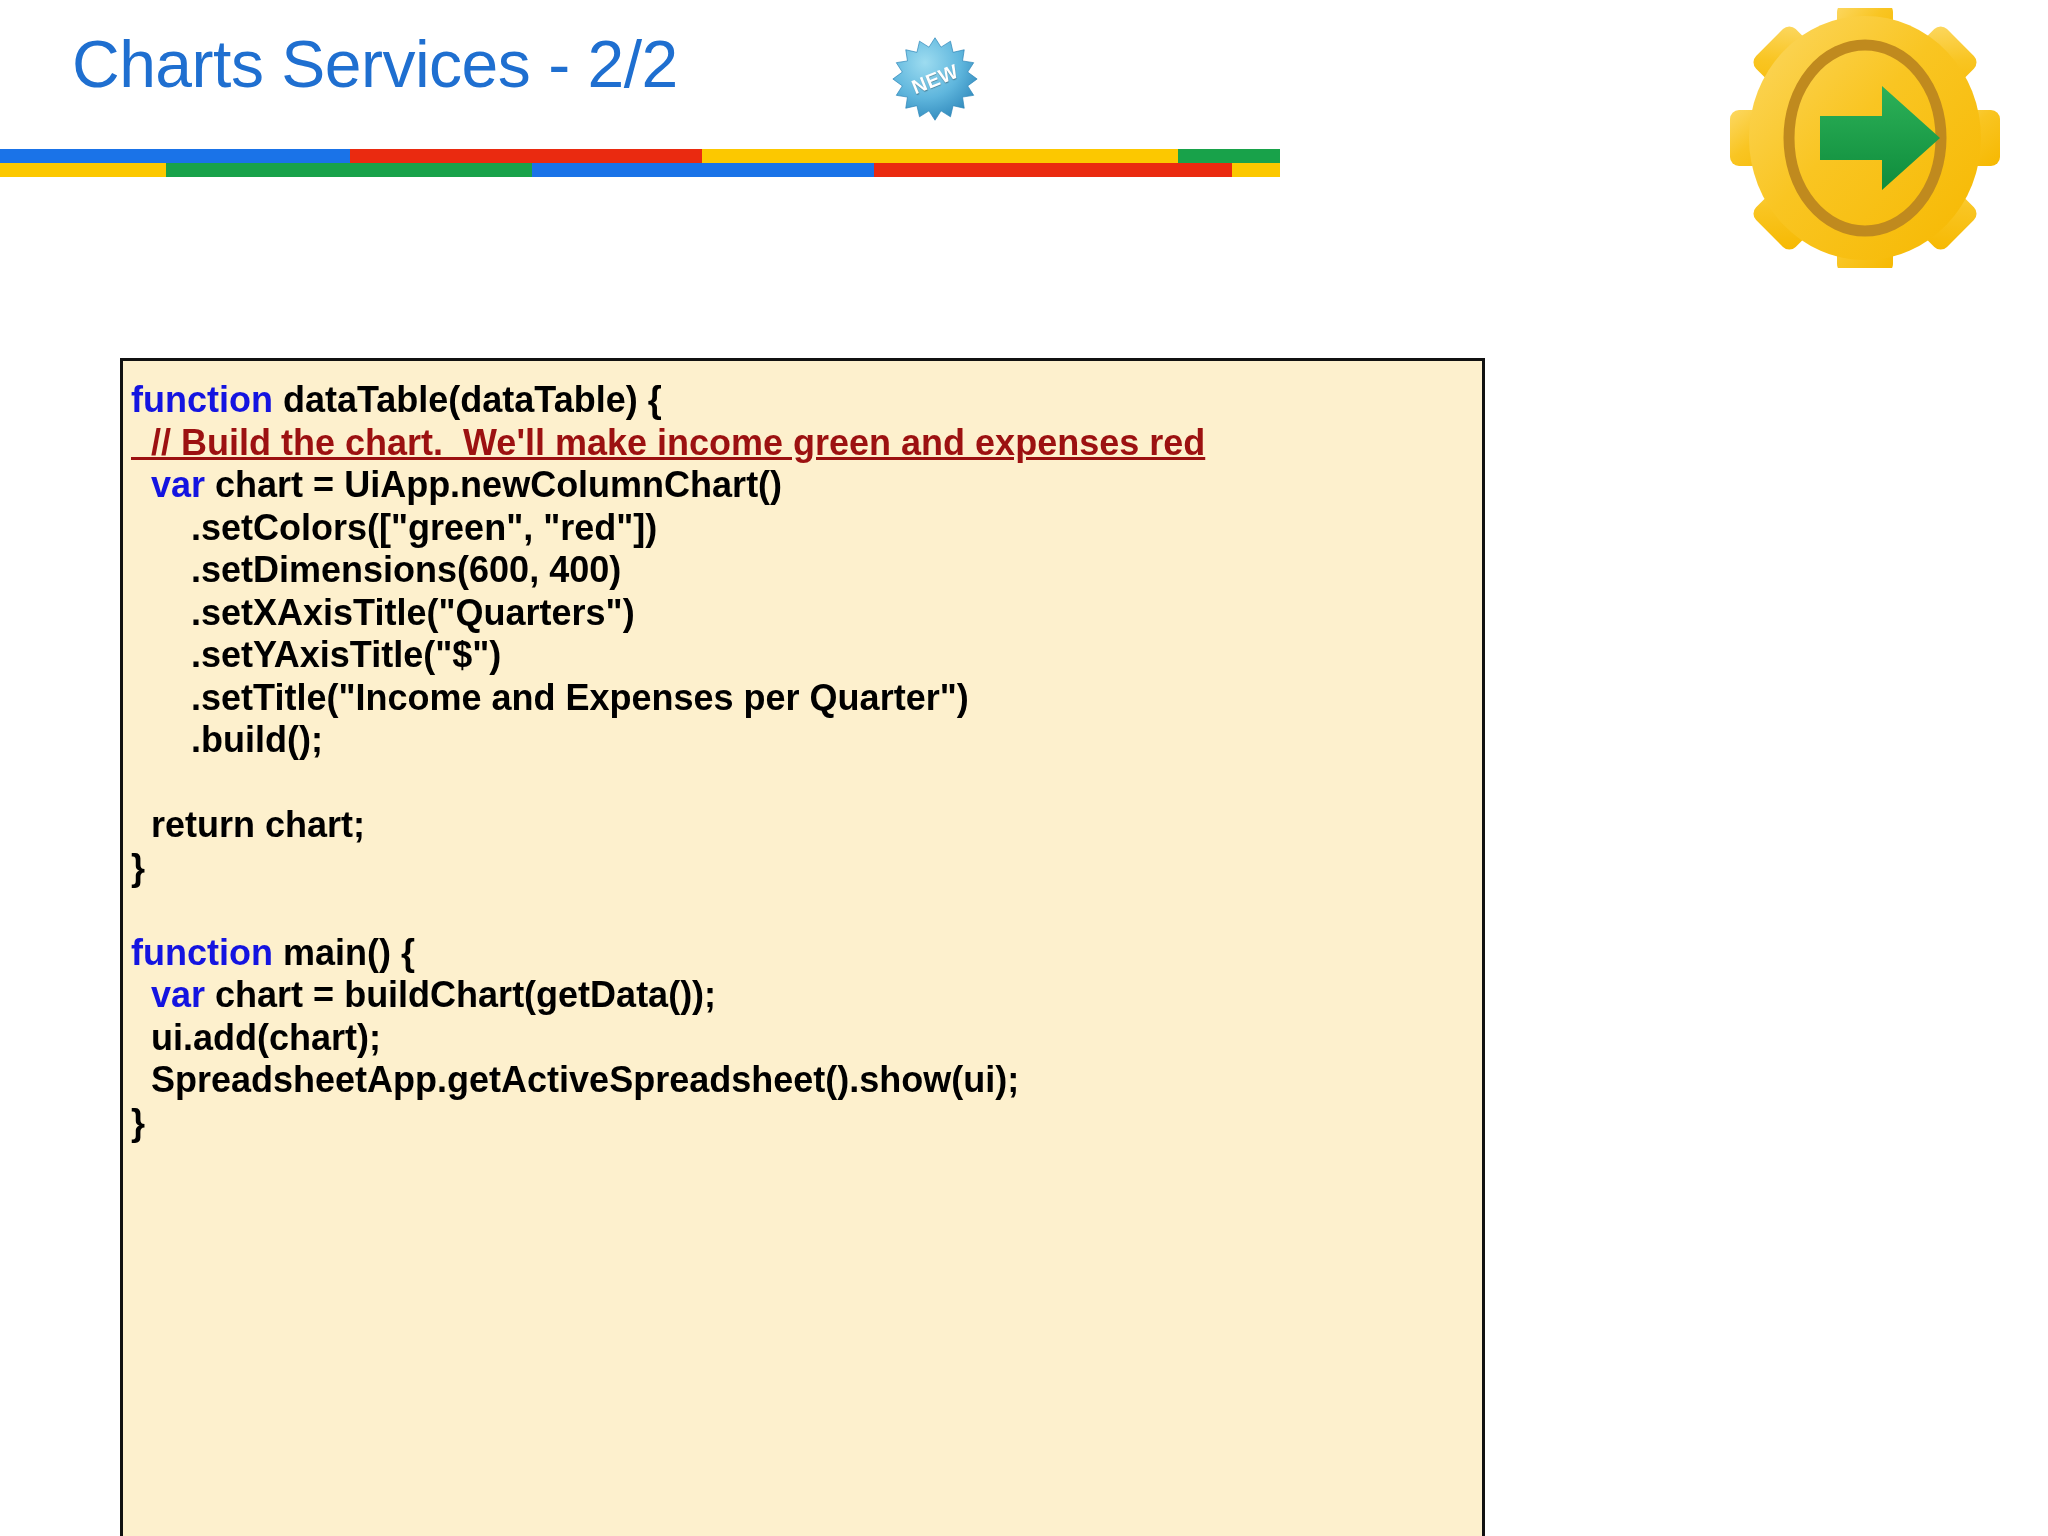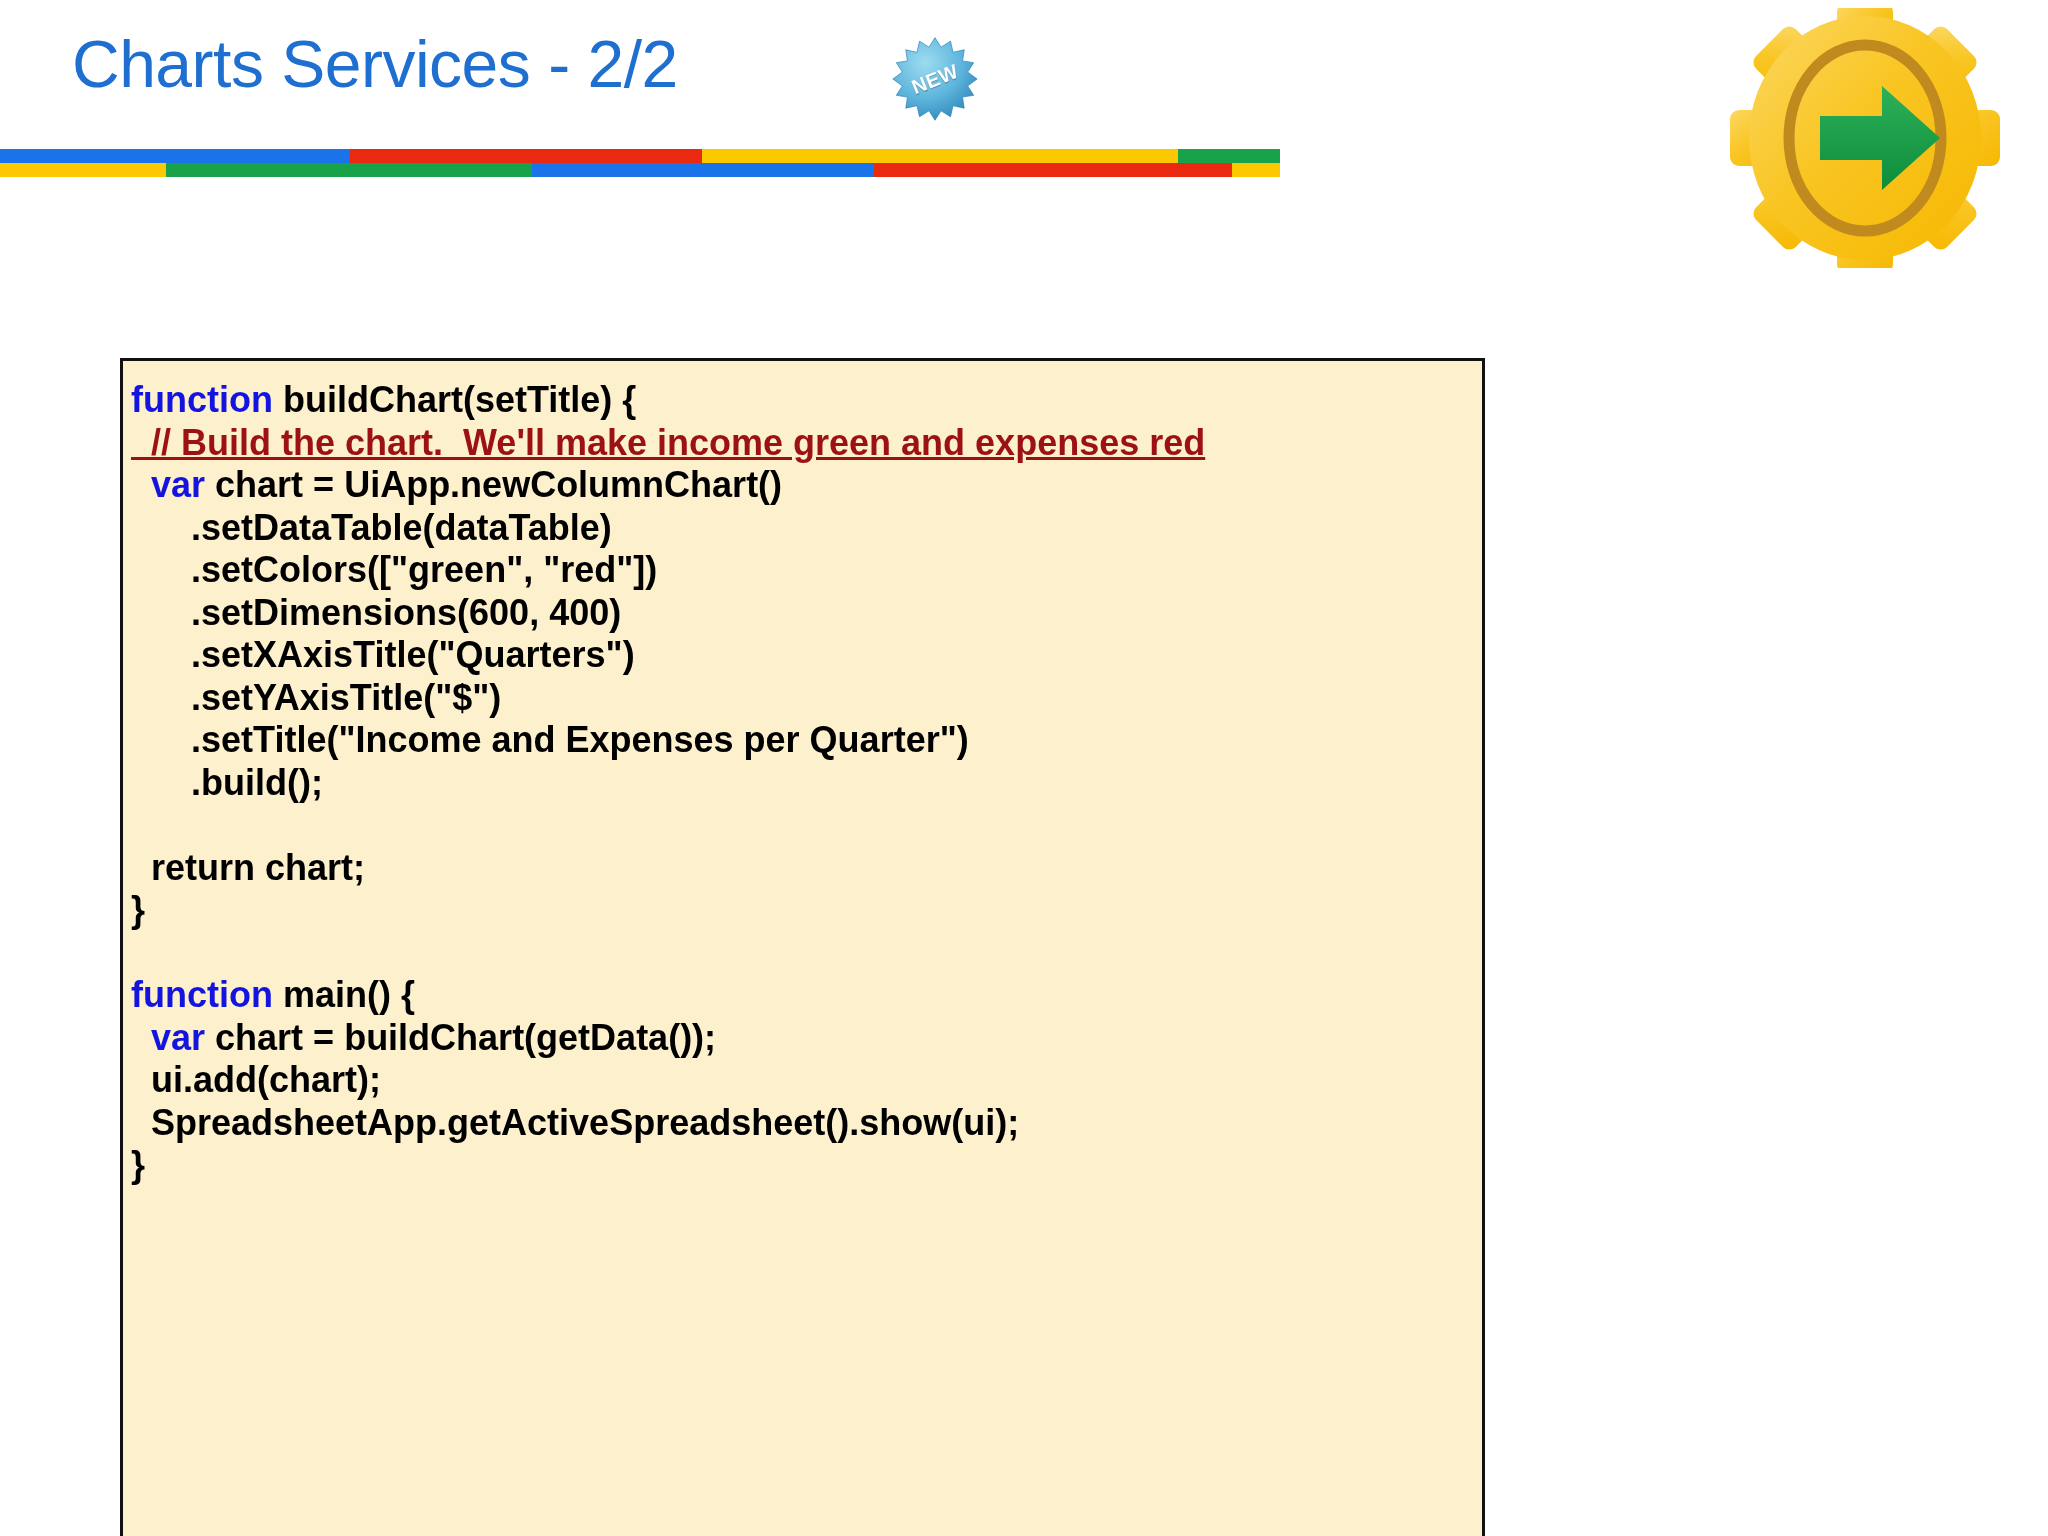--- a/index.html
+++ b/index.html
@@ -173,24 +173,23 @@
     <ellipse cx="165" cy="130" rx="116" ry="122" fill="url(#gearGrad)"></ellipse>
 
     <ellipse cx="165" cy="130" rx="76" ry="93" fill="none" stroke="#c08a1e" stroke-width="11"></ellipse>
 
     <path d="M 120 108 L 182 108 L 182 78 L 240 130 L 182 182 L 182 152 L 120 152 Z" fill="url(#arrowGrad)"></path>
   </svg>
 </div>
 
 <div class="code-box">
   <div id="code-lines">
-      <div class="code-line"><span class="kw">function</span><span> buildChart(setTitle) {</span></div>
+      <div class="code-line"><span class="kw">function</span><span> dataTable(dataTable) {</span></div>
       <div class="code-line"><span class="cmt">  // Build the chart.  We'll make income green and expenses red</span></div>
       <div class="code-line"><span>  </span><span class="kw">var</span><span> chart = UiApp.newColumnChart()</span></div>
-      <div class="code-line"><span>      .setDataTable(dataTable)</span></div>
       <div class="code-line"><span>      .setColors(["green", "red"])</span></div>
       <div class="code-line"><span>      .setDimensions(600, 400)</span></div>
       <div class="code-line"><span>      .setXAxisTitle("Quarters")</span></div>
       <div class="code-line"><span>      .setYAxisTitle("$")</span></div>
       <div class="code-line"><span>      .setTitle("Income and Expenses per Quarter")</span></div>
       <div class="code-line"><span>      .build();</span></div>
       <div class="code-line"><span> </span></div>
       <div class="code-line"><span>  return chart;</span></div>
       <div class="code-line"><span>}</span></div>
       <div class="code-line"><span> </span></div>

